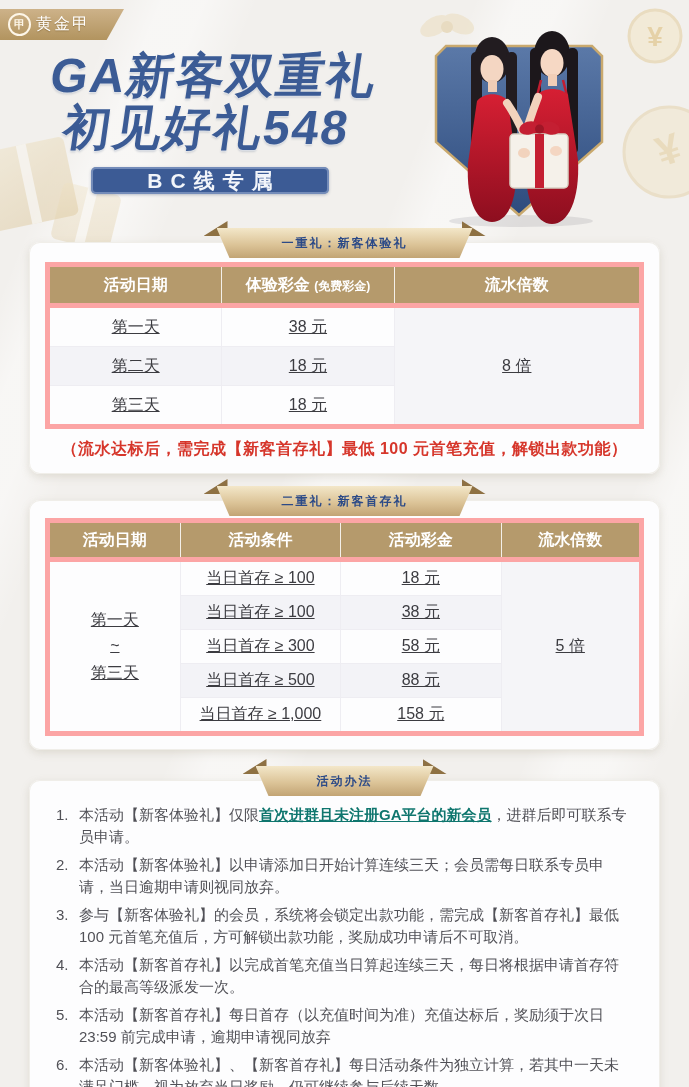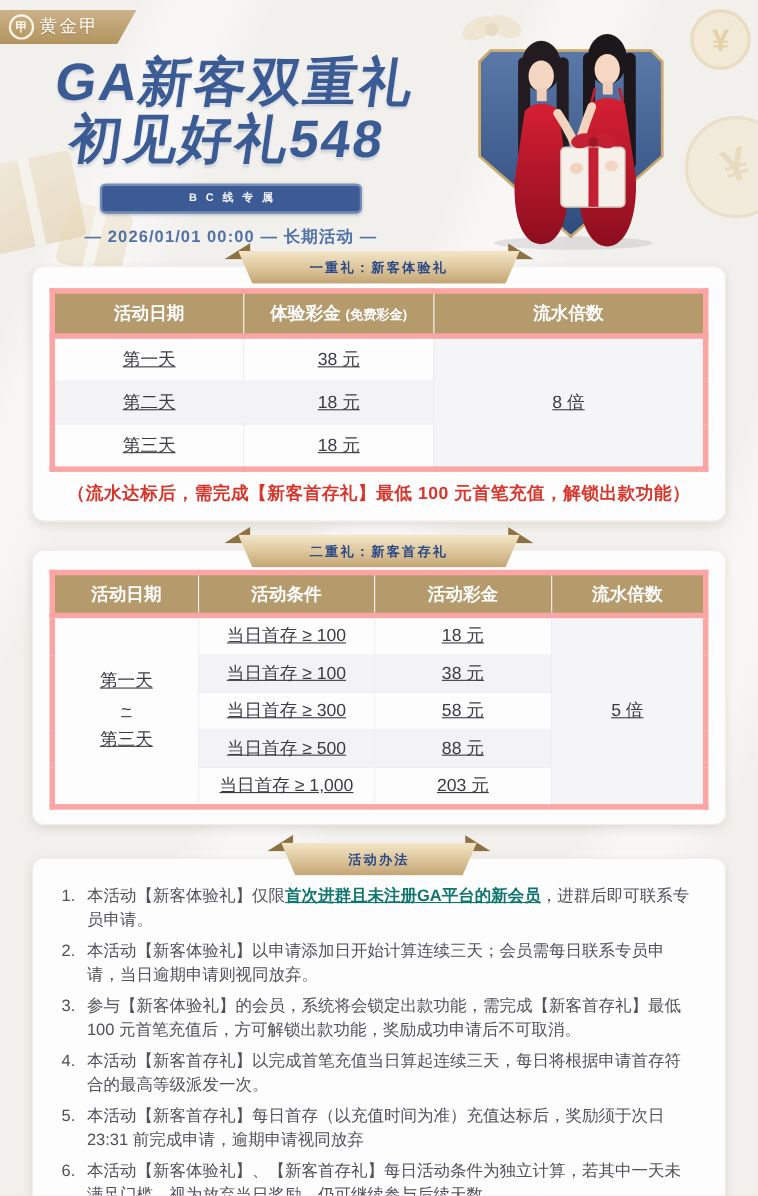--- a/index.html
+++ b/index.html
@@ -14,21 +14,21 @@
         background:linear-gradient(180deg,#cdb289,#b2945f);
         clip-path:polygon(0 0,100% 0,86% 100%,0 100%);}
   .emblem{width:19px;height:19px;border-radius:50%;border:2px solid #fdf6e8;color:#fdf6e8;
         font-size:11px;font-weight:bold;display:flex;align-items:center;justify-content:center;flex:0 0 auto;}
   .logo-text{color:#fff;font-size:16px;font-weight:400;letter-spacing:2px;text-shadow:0 1px 1px rgba(120,90,40,.5);}
   .hero-left{position:absolute;left:14px;top:50px;width:392px;text-align:center;z-index:3;}
   .big-title{transform:skewX(-8deg);color:#3b5b95;font-weight:900;font-size:48px;line-height:1.08;
         letter-spacing:2px;text-shadow:0 2px 2px rgba(40,60,100,.18),0 1px 0 #fff;}
   .badge{margin:13px auto 12px;width:238px;height:27px;line-height:27px;border-radius:5px;background:#3c5b95;
         box-shadow:inset 0 0 0 2px rgba(185,200,228,.45),0 1px 3px rgba(40,60,100,.3);
-        color:#f2f5fa;font-size:10px;font-weight:700;letter-spacing:8px;text-indent:8px;}
+        color:#f2f5fa;font-size:21px;font-weight:700;letter-spacing:8px;text-indent:8px;}
   .schedule{margin-top:12px;color:#4f72a7;font-size:15px;font-weight:700;letter-spacing:1px;}
   .hero-art{position:absolute;right:0;top:0;width:300px;height:228px;z-index:2;}
   .deco-gift{position:absolute;z-index:1;opacity:.45;border-radius:6px;
         background:linear-gradient(160deg,#efe2c2,#d9c191);}
   .deco-gift.g1{left:-14px;bottom:4px;width:86px;height:80px;transform:rotate(-12deg);}
   .deco-gift.g2{left:56px;bottom:-18px;width:60px;height:58px;transform:rotate(14deg);opacity:.35;}
   .deco-gift .rb{position:absolute;left:50%;top:0;width:10px;height:100%;margin-left:-5px;background:rgba(255,255,255,.75);}
   
   .sec{position:relative;z-index:1;padding:0 29px;}
   .sec.s2{margin-top:12px;}
@@ -89,21 +89,20 @@
         </span>
       <span class="logo-text">黄金甲</span>
     </div>
 
     <div class="hero-left">
       <div class="big-title">
         <div>GA新客双重礼</div>
         <div>初见好礼548</div>
       </div>
       <div class="badge">BC线专属</div>
-      <div class="schedule">— 2026/01/01 00:00 — 长期活动 —</div>
     </div>
 
     <svg class="hero-art" viewBox="0 0 300 228">
       <defs>
         <linearGradient id="shieldG" x1="0" y1="0" x2="0" y2="1">
           <stop offset="0" stop-color="#5b79a8"></stop>
             <stop offset="1" stop-color="#2d4b7d"></stop>
         </linearGradient>
         <linearGradient id="dressG" x1="0" y1="0" x2="0" y2="1">
           <stop offset="0" stop-color="#d61f33"></stop>
@@ -232,21 +231,21 @@
           <tr>
             <td>当日首存 ≥ 300</td>
             <td>58 元</td>
           </tr>
           <tr class="alt">
             <td>当日首存 ≥ 500</td>
             <td>88 元</td>
           </tr>
           <tr>
             <td>当日首存 ≥ 1,000</td>
-            <td>203 元</td>
+            <td>158 元</td>
           </tr>
         </tbody>
       </table>
     </div>
   </section>
 
   <section class="sec s3">
     <div class="banner w-small">
       <i class="fold l"></i>
       <i class="fold r"></i>
@@ -265,21 +264,21 @@
         <li class="rule">
           <span class="num">3.</span>
           <span class="txt">参与【新客体验礼】的会员，系统将会锁定出款功能，需完成【新客首存礼】最低 100 元首笔充值后，方可解锁出款功能，奖励成功申请后不可取消。</span>
         </li>
         <li class="rule">
           <span class="num">4.</span>
           <span class="txt">本活动【新客首存礼】以完成首笔充值当日算起连续三天，每日将根据申请首存符合的最高等级派发一次。</span>
         </li>
         <li class="rule">
           <span class="num">5.</span>
-          <span class="txt">本活动【新客首存礼】每日首存（以充值时间为准）充值达标后，奖励须于次日 23:31 前完成申请，逾期申请视同放弃</span>
+          <span class="txt">本活动【新客首存礼】每日首存（以充值时间为准）充值达标后，奖励须于次日 23:59 前完成申请，逾期申请视同放弃</span>
         </li>
         <li class="rule">
           <span class="num">6.</span>
           <span class="txt">本活动【新客体验礼】、【新客首存礼】每日活动条件为独立计算，若其中一天未满足门槛，视为放弃当日奖励，仍可继续参与后续天数。</span>
         </li>
         <li class="rule">
           <span class="num">7.</span>
           <span class="txt">本活动【新客首存礼】所需存款单，可与【USDT笔笔畅享 / 引领专属钱包】活动共享，但不与其他活动共享。</span>
         </li>
       </ol>

